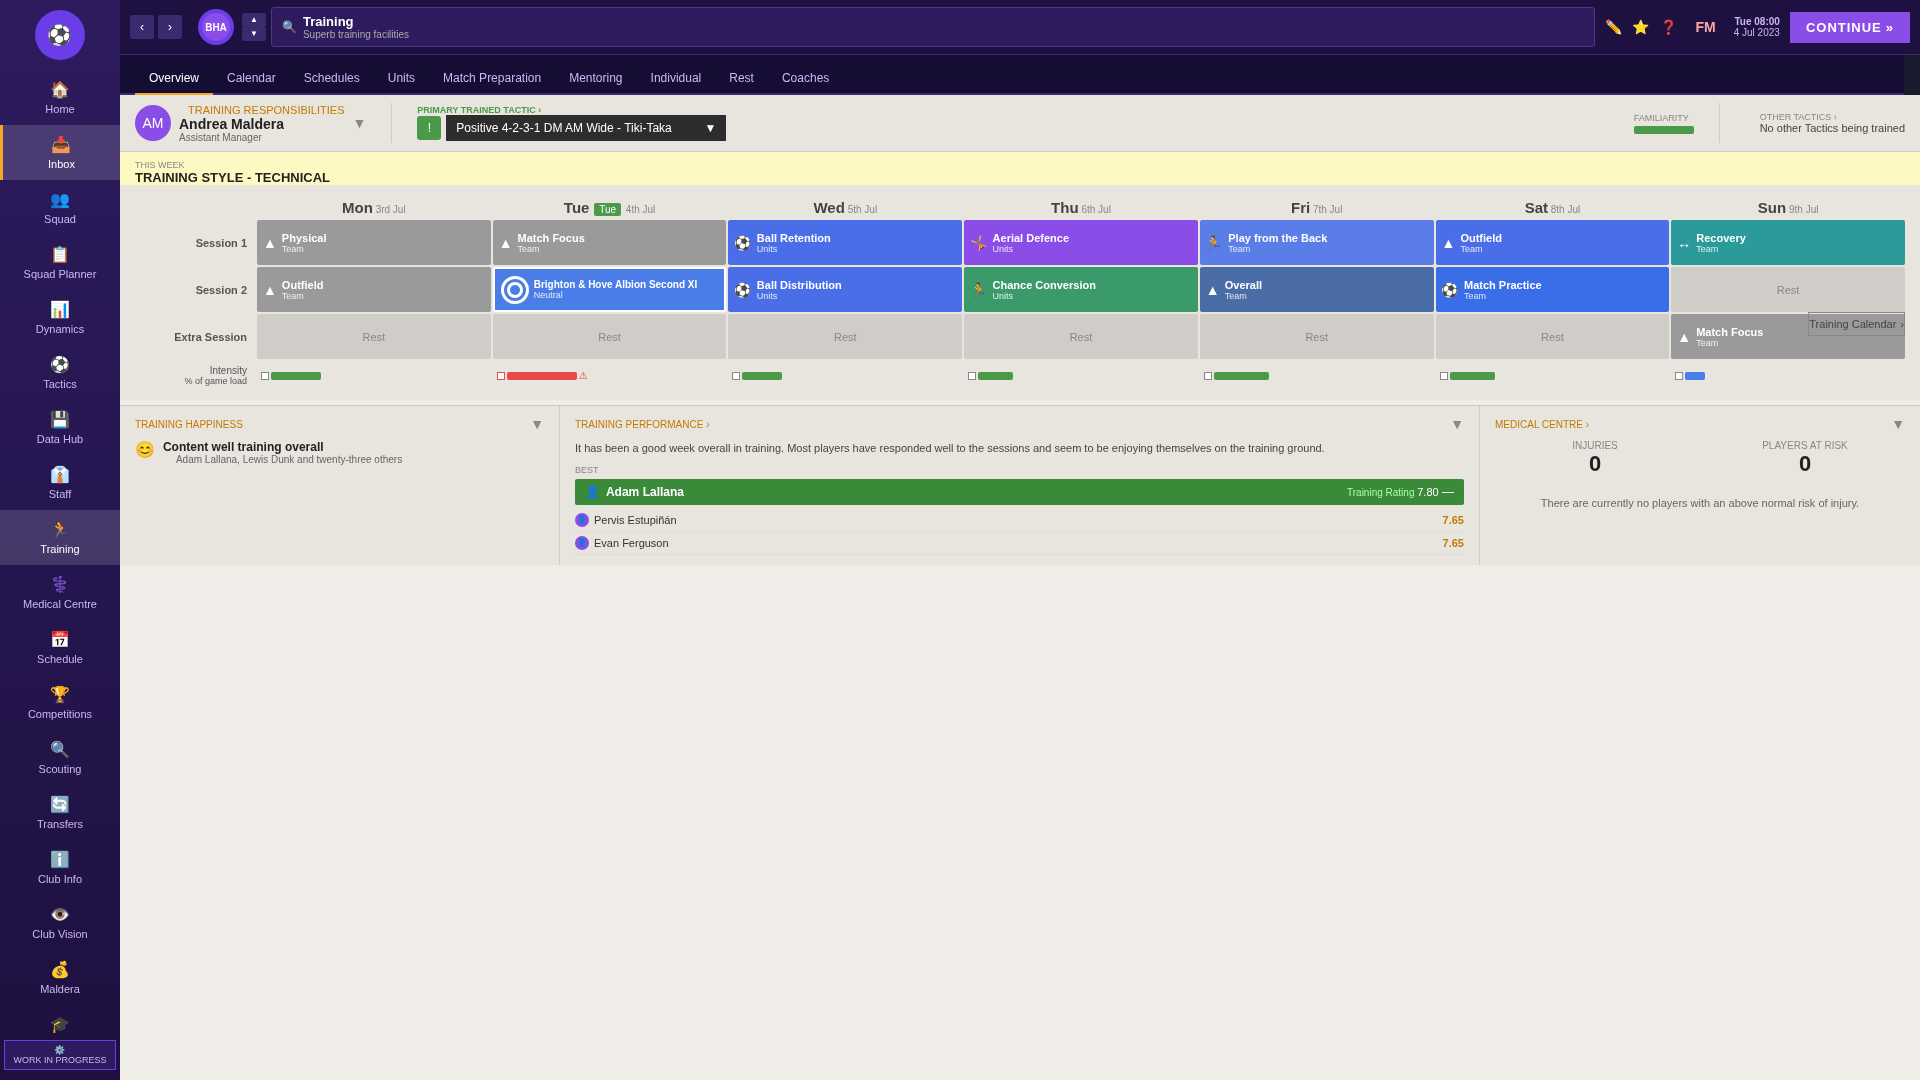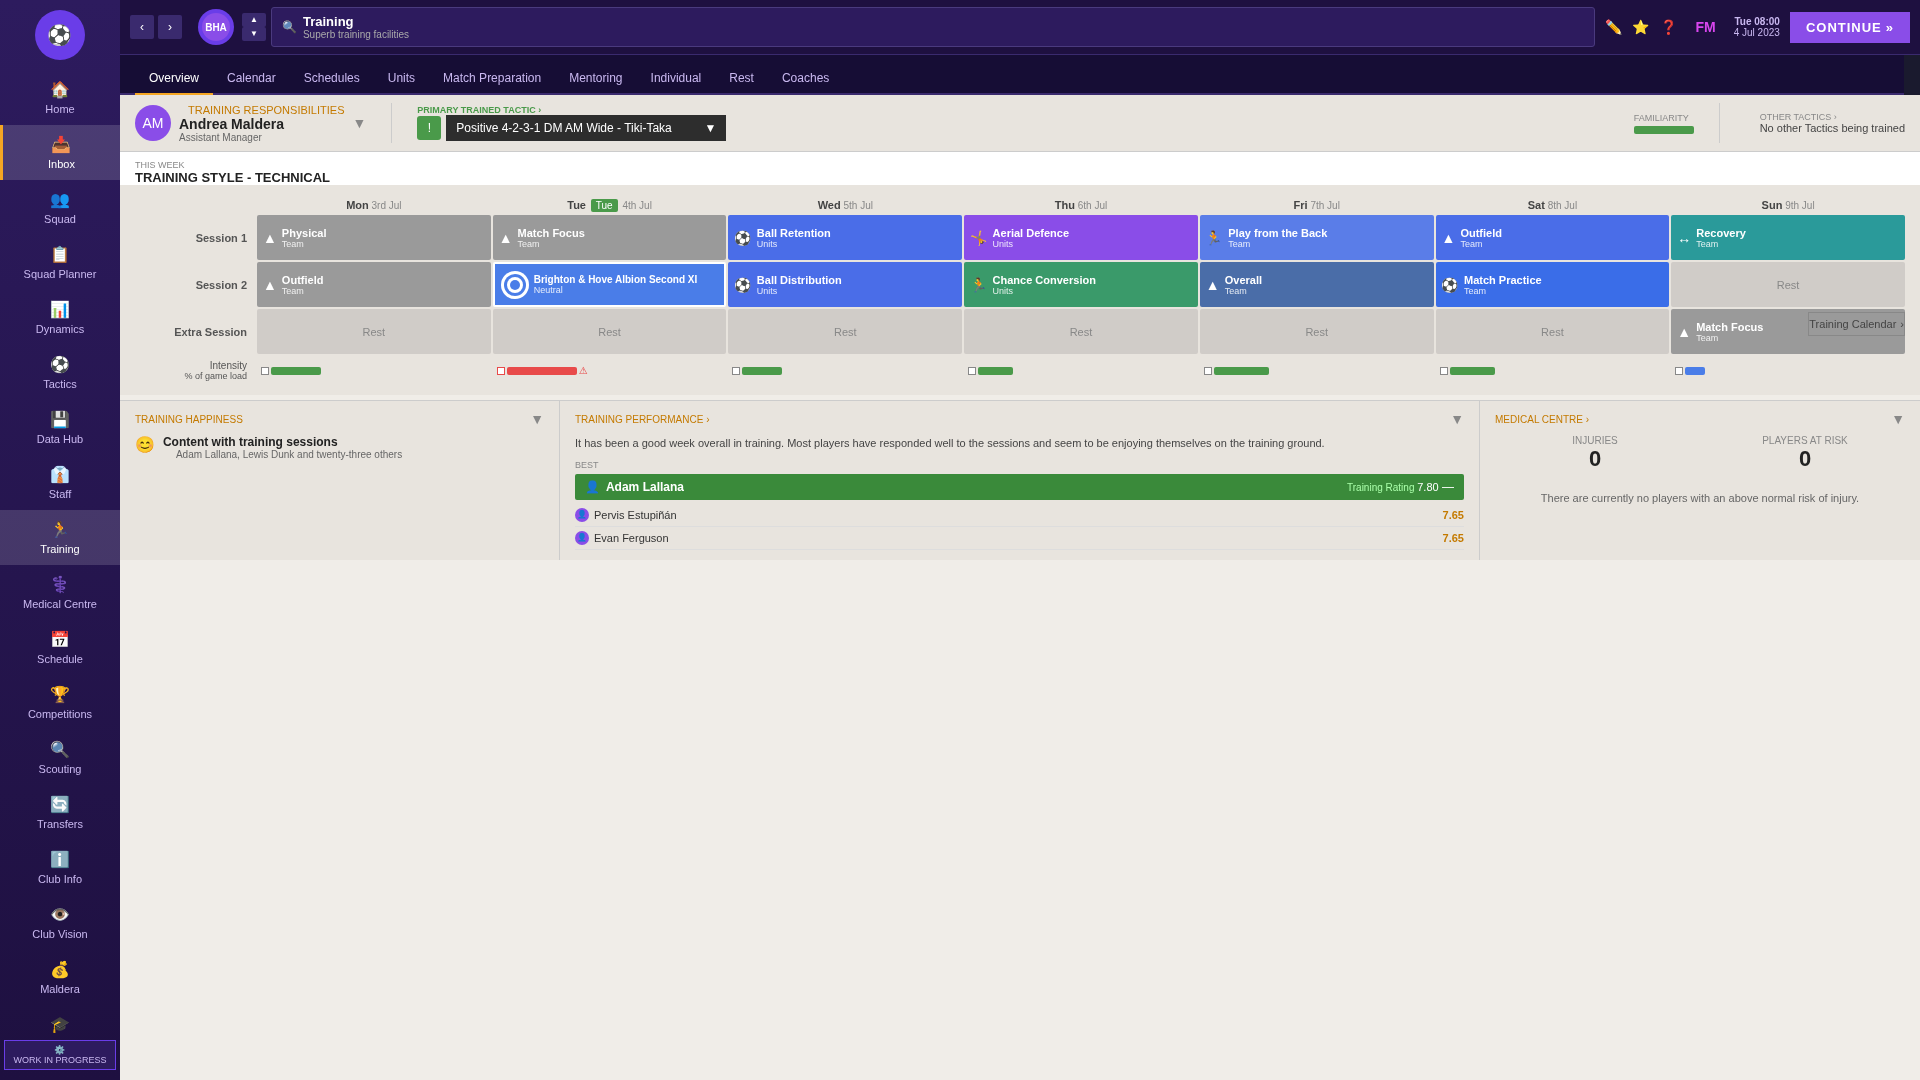--- a/index.html
+++ b/index.html
@@ -37,21 +37,21 @@
       position: absolute; left: 120px; top: 0; right: 0; height: 55px;
       background: #1e1040; display: flex; align-items: center; padding: 0 10px;
       border-bottom: 1px solid #3a2a6e;
     }
     .nav-arrows { display: flex; gap: 4px; margin-right: 8px; }
     .nav-btn { background: #3a2a6e; border: none; color: #fff; width: 24px; height: 24px; cursor: pointer; border-radius: 2px; font-size: 12px; }
     .club-icon { width: 36px; height: 36px; border-radius: 50%; background: #6a3de8; display: flex; align-items: center; justify-content: center; font-size: 16px; margin: 0 8px; }
     .search-bar { flex: 1; background: #2d1b5e; border: 1px solid #4a3a7e; padding: 6px 10px; color: #fff; border-radius: 3px; }
     .top-icons { display: flex; align-items: center; gap: 10px; margin: 0 10px; }
     .top-icon-btn { background: none; border: none; color: #c9b8f0; cursor: pointer; font-size: 14px; }
-    .fm-logo { color: #d946ef; font-weight: bold; font-size: 14px; margin: 0 8px; }
+    .fm-logo { color: #fca5a5; font-weight: bold; font-size: 14px; margin: 0 8px; }
     .datetime { text-align: right; font-size: 10px; color: #c9b8f0; margin: 0 10px; }
     .continue-btn {
       background: #8a4de8; color: #fff; border: none; padding: 8px 16px;
       font-size: 13px; font-weight: bold; cursor: pointer; letter-spacing: 1px;
       display: flex; align-items: center; gap: 4px;
     }
 
     
     #page-header {
       position: absolute; left: 120px; top: 55px; right: 16px; height: 40px;
@@ -88,36 +88,36 @@
     .tactic-icon { width: 24px; height: 24px; background: #4a9a4a; border-radius: 3px; display: flex; align-items: center; justify-content: center; color: #fff; font-size: 12px; }
     .tactic-dropdown { background: #2d2d2d; color: #fff; padding: 6px 10px; font-size: 12px; min-width: 280px; display: flex; align-items: center; justify-content: space-between; cursor: pointer; }
     .familiarity-section { display: flex; flex-direction: column; gap: 3px; margin-left: 10px; }
     .fam-label { font-size: 9px; color: #888; text-transform: uppercase; }
     .fam-bar { width: 60px; height: 8px; background: #4a9a4a; border-radius: 2px; }
     .other-tactics-section { margin-left: 15px; }
     .other-label { font-size: 9px; color: #888; text-transform: uppercase; }
     .other-text { font-size: 11px; color: #444; }
 
     
-    #week-section { background: #ffffff; padding: 8px 15px 0; }
+    #week-section { background: #fef9c3; padding: 8px 15px 0; }
     .week-label { font-size: 9px; color: #888; text-transform: uppercase; }
     .week-style { font-size: 13px; font-weight: bold; color: #222; }
     #training-calendar-btn {
       position: absolute; right: 15px; top: 160px;
       background: transparent; border: 1px solid #888; color: #444;
       padding: 5px 0; font-size: 11px; cursor: pointer; display: flex; align-items: center; gap: 4px;
     }
 
     
     #schedule-grid {
       padding: 10px 15px; background: #e8e4de;
     }
     .grid-container { display: grid; grid-template-columns: 120px repeat(7, 1fr); gap: 2px; }
     .day-header { text-align: center; padding: 4px; font-size: 10px; }
-    .day-name { font-weight: bold; color: #444; font-size: 11px; }
+    .day-name { font-weight: bold; color: #444; font-size: 15px; }
     .day-date { color: #888; font-size: 10px; }
     .today-badge { background: #4a9a4a; color: #fff; padding: 1px 5px; border-radius: 2px; font-size: 10px; margin: 0 2px; }
     .session-label { display: flex; align-items: center; justify-content: flex-end; padding-right: 8px; font-size: 11px; color: #555; font-weight: bold; }
 
     
     .session-cell {
       border-radius: 2px; padding: 4px 6px; min-height: 45px; display: flex; align-items: center; gap: 5px;
     }
     .cell-grey { background: #9a9a9a; color: #fff; }
     .cell-blue { background: #4a6de8; color: #fff; }
@@ -596,21 +596,21 @@
   <div id="bottom-panels">
 
     <div class="panel" style="border-right: 1px solid #ccc;">
       <div class="panel-header">
         <span class="panel-title">TRAINING HAPPINESS</span>
         <span class="panel-toggle">▼</span>
       </div>
       <div class="happiness-item">
         <span class="happiness-icon">😊</span>
         <div>
-          <div class="happiness-text">Content with training sessions</div>
+          <div class="happiness-text">Content well training overall</div>
           <div class="happiness-sub">Adam Lallana, Lewis Dunk and twenty-three others</div>
         </div>
       </div>
     </div>
 
     <div class="panel" style="border-right: 1px solid #ccc;">
       <div class="panel-header">
         <span class="panel-title">
           <span>TRAINING PERFORMANCE</span>
           <span> ›</span>

